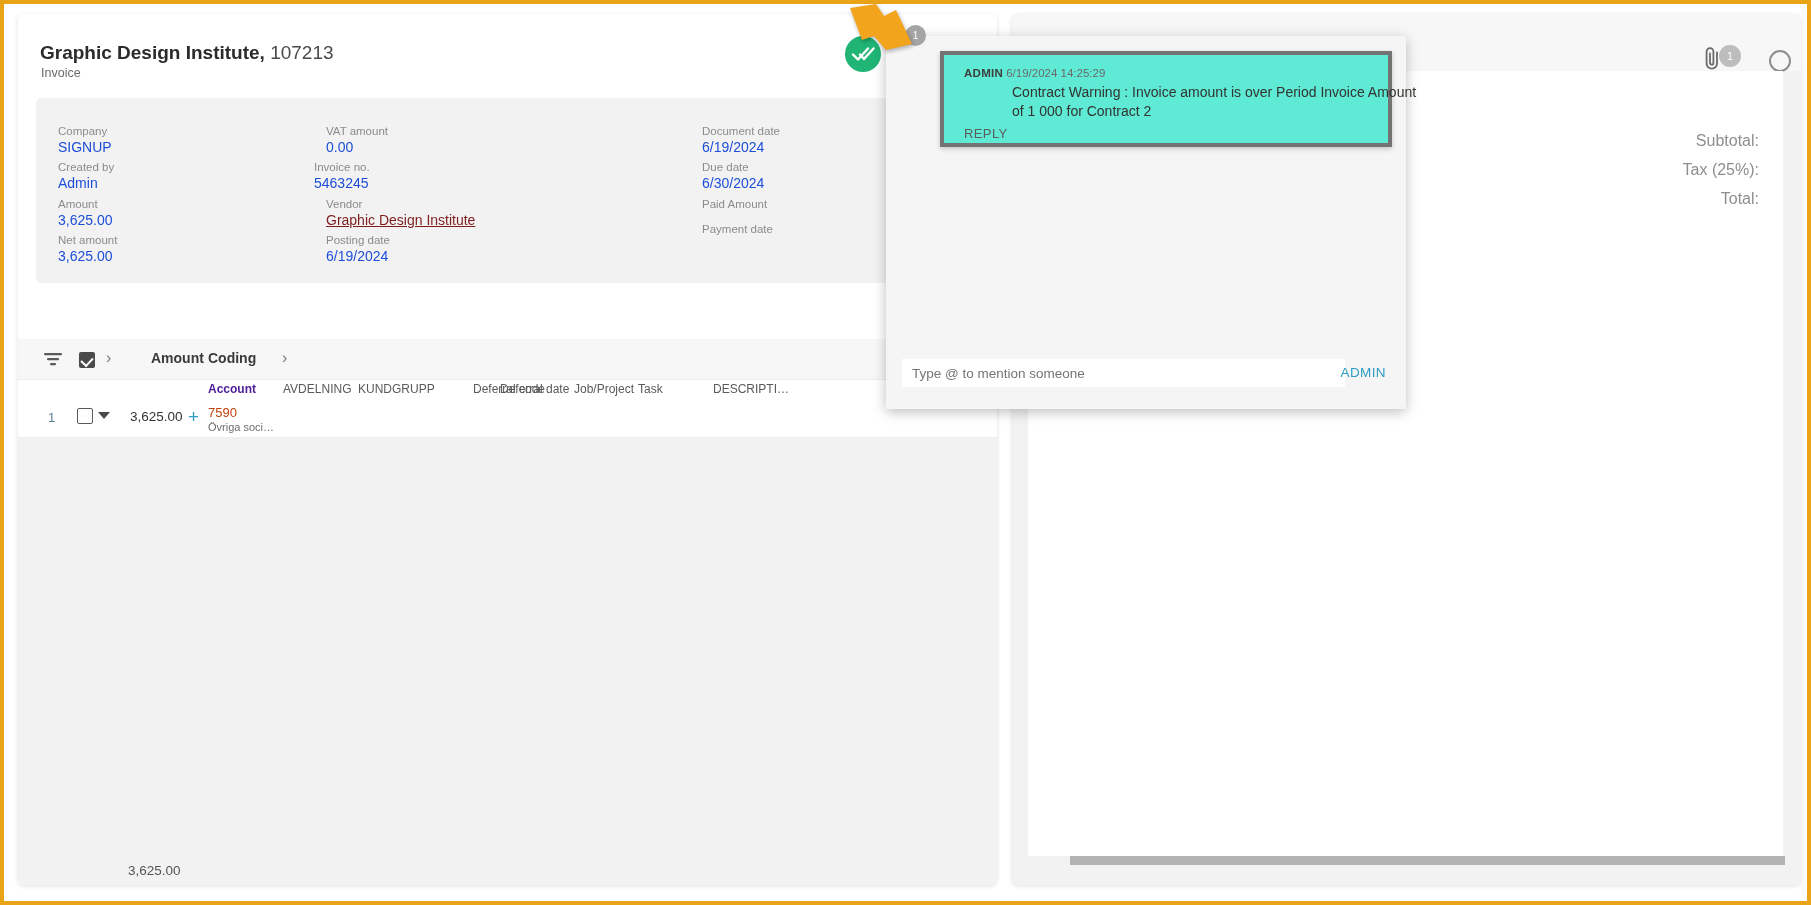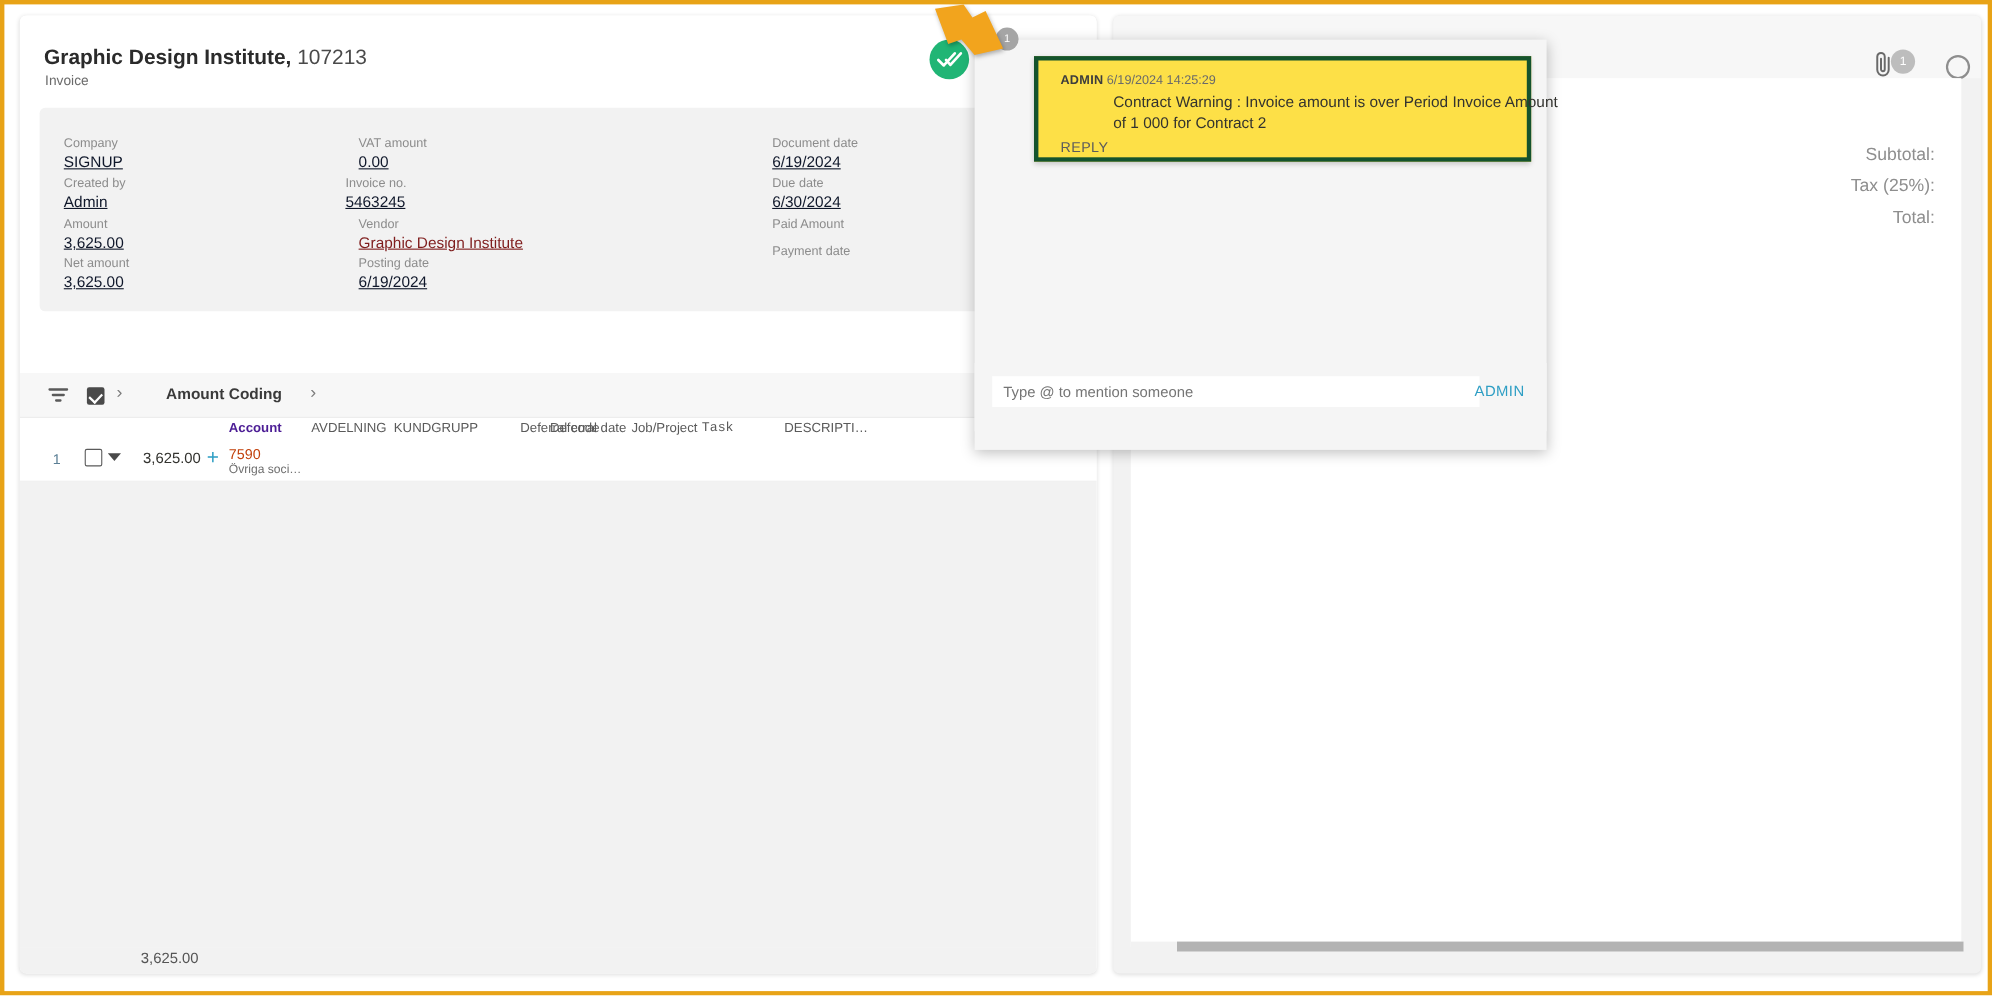--- a/index.html
+++ b/index.html
@@ -50,23 +50,22 @@
     width: 945px; height: 185px;
     background: #f2f2f2;
     border-radius: 5px;
   }
   .fld { position: absolute; }
   .fld .lbl {
     font-size: 11.5px; color: #8c8c8c; line-height: 14px;
     white-space: nowrap;
   }
   .fld .val {
-    font-size: 14px; color: #0f172a; line-height: 19px;
+    font-size: 14px; color: #1d4ed8; line-height: 19px;
     white-space: nowrap;
-    text-decoration: underline;
   }
   .fld .val.link {
     color: #7f1d1d; text-decoration: underline; cursor: pointer;
   }
 
   
   .coding-toolbar {
     position: absolute; left: 0; top: 325px;
     width: 100%; height: 41px;
     background: #f7f7f7;
@@ -223,41 +222,41 @@
   .comment-pop {
     position: absolute;
     left: 882px; top: 32px;
     width: 520px; height: 373px;
     background: #f5f5f5;
     box-shadow: 0 3px 12px rgba(0,0,0,.26);
   }
   .comment-card {
     position: absolute; left: 54px; top: 15px;
     width: 452px; height: 96px;
-    background: #fde047;
-    border: 4px solid #14532d;
+    background: #5eead4;
+    border: 4px solid #737373;
     box-shadow: 0 2px 5px rgba(0,0,0,.20);
   }
   .cc-meta {
     position: absolute; left: 20px; top: 12px;
     font-size: 11.5px; color: #5c5c5c;
   }
   .cc-meta b { color: #3d3d3d; letter-spacing: .3px; }
   .cc-meta .ts { font-weight: 400; color: #6a6a6a; margin-left: 3px; }
   .cc-body {
     position: absolute; left: 20px; top: 28px;
     width: 415px;
     font-size: 14px; color: #33332f; line-height: 19px; margin-left: 48px;
   }
   .cc-reply {
     position: absolute; left: 20px; top: 71px;
     font-size: 13px; color: #5c5c5c; letter-spacing: .4px; cursor: pointer;
   }
   .pop-input-wrap {
-    position: absolute; left: 0; bottom: 17px;
+    position: absolute; left: 0; bottom: 0;
     width: 100%; height: 62px;
     background: #f5f5f5;
   }
   .pop-input {
     position: absolute; left: 16px; top: 12px;
     width: 443px; height: 28px;
     background: #ffffff; border: none;
     padding: 0 10px;
     font-family: "Liberation Sans", sans-serif;
     font-size: 13.5px; color: #7d7d7d;
@@ -369,21 +368,21 @@
       <span class="chev" style="left:264px; top:10px;">›</span>
     </div>
 
     <div class="col-head">
       <span class="bold" style="left:190px;">Account</span>
       <span style="left:265px;">AVDELNING</span>
       <span style="left:340px;">KUNDGRUPP</span>
       <span style="left:408px;margin-left:47px;">Deferral code</span>
       <span style="left:482px;">Deferral date</span>
       <span style="left:556px;">Job/Project</span>
-      <span style="left:620px;font-family:Liberation Mono, monospace;">Task</span>
+      <span style="left:620px;">Task</span>
       <span style="left:695px;">DESCRIPTI…</span>
     </div>
 
     <div class="data-row">
       <span class="rownum">1</span>
       <span class="chk-row"></span>
       <span class="caret-row"></span>
       <span class="row-amount">3,625.00</span>
       <span class="plus-ic">+</span>
       <span class="acct-no">7590</span>

